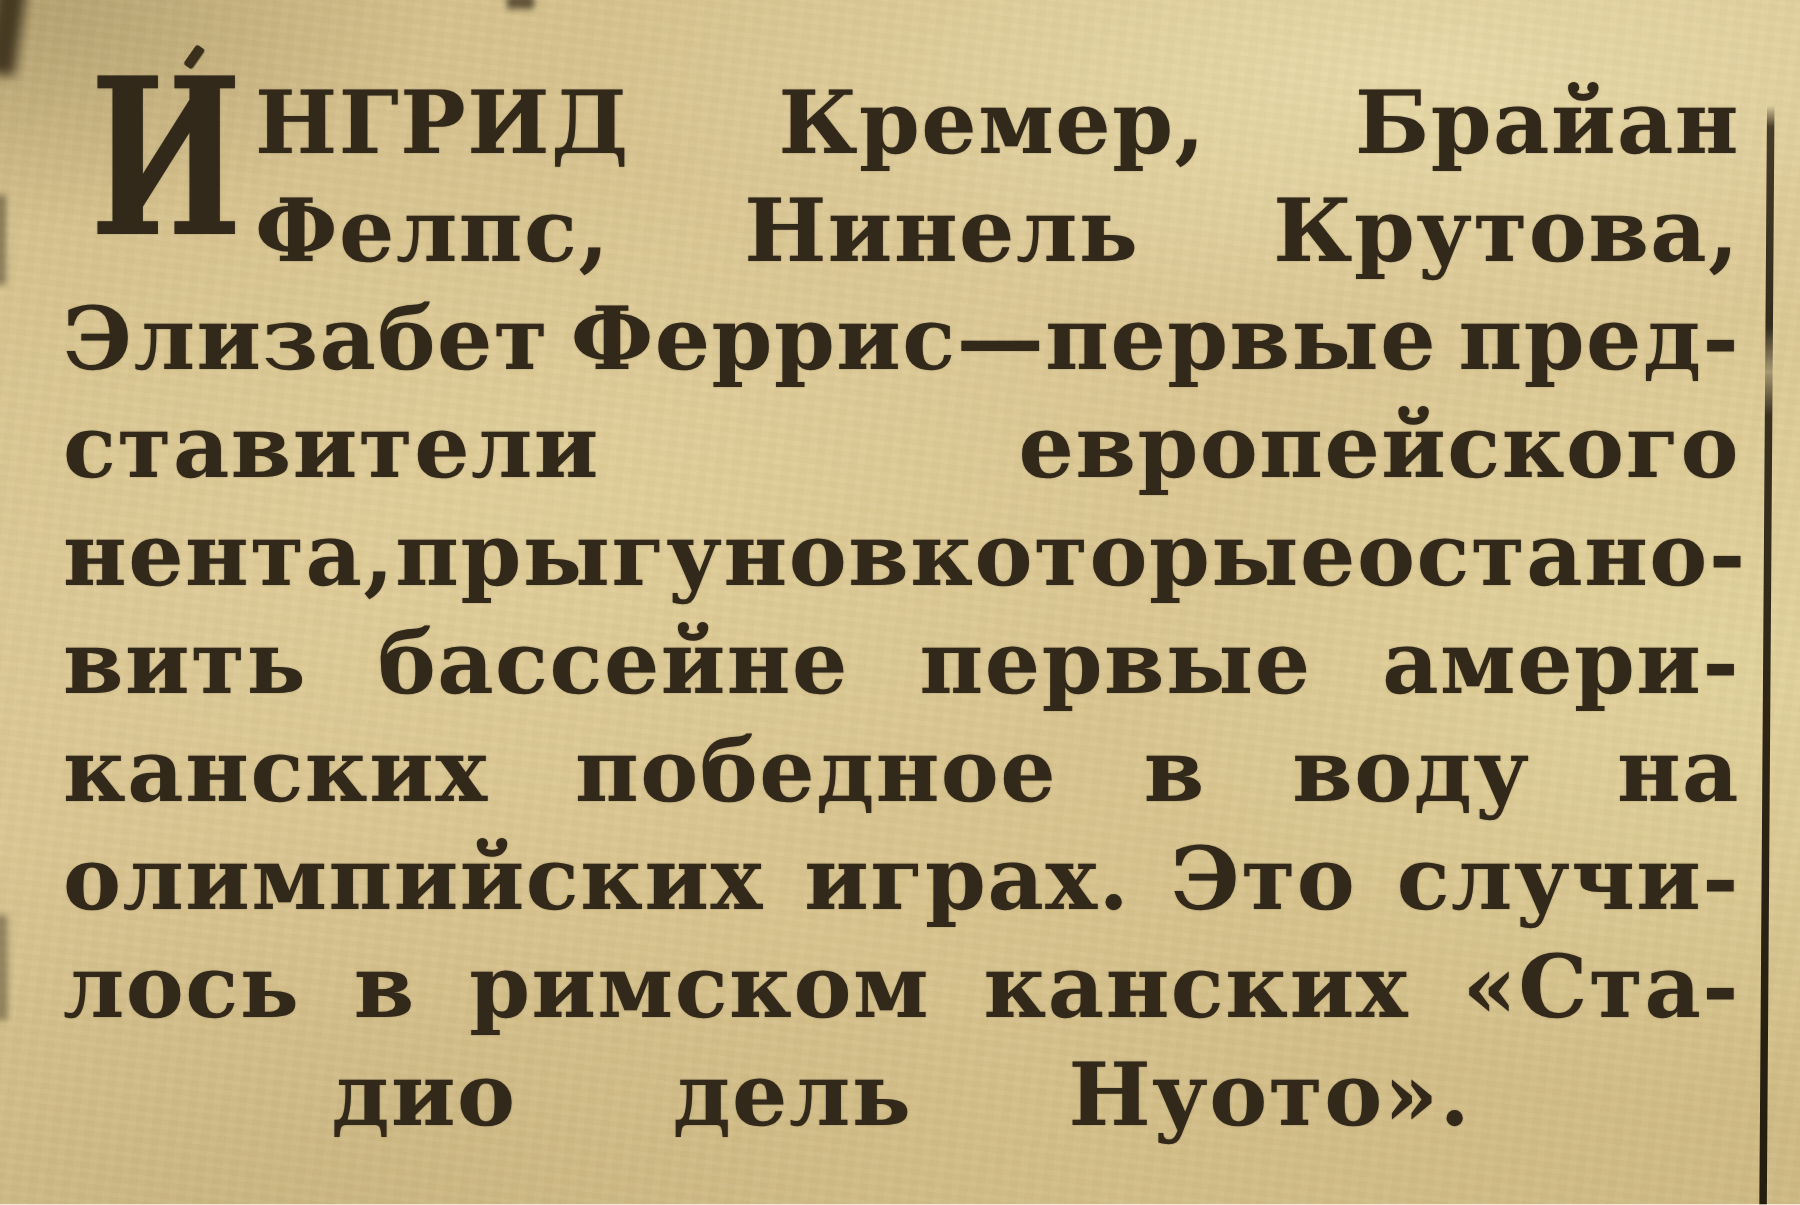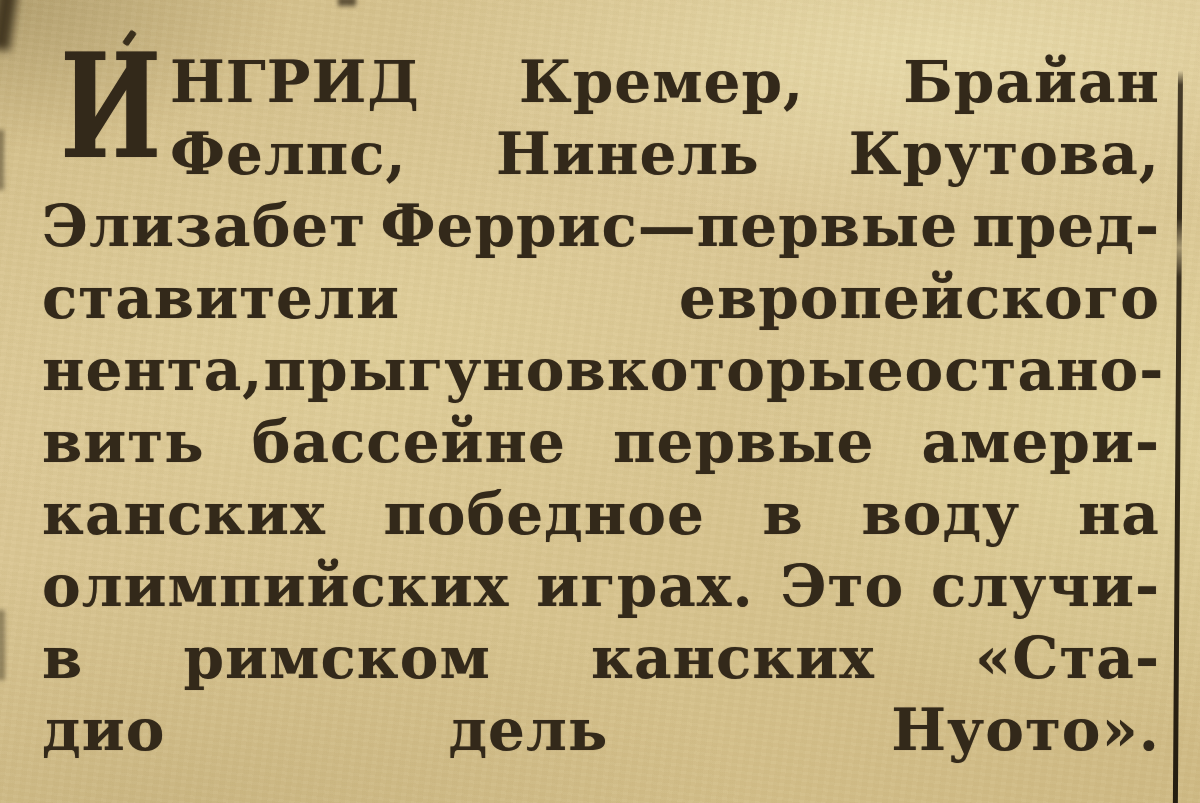--- a/index.html
+++ b/index.html
@@ -21,21 +21,21 @@
       repeating-linear-gradient(97deg, rgba(255,255,255,0.022) 0 5px, rgba(90,75,40,0.020) 5px 11px);
   }
   .text{
     position:absolute;left:42px;top:46px;width:1118px;
     font-weight:700;font-size:58px;line-height:72px;letter-spacing:1px;
     color:var(--ink,#33291a);
     text-shadow:0 0 1px rgba(51,41,26,0.45);
   }
   .line{display:flex;justify-content:space-between;height:72px;white-space:nowrap;}
   .line.indent{padding-left:128px;}
-  .line.last{justify-content:space-between;column-gap:104px;}
+  .line.last{justify-content:center;column-gap:104px;}
   .word{display:inline-block;}
   .dropcap{
     position:absolute;left:60px;top:34px;
     font-weight:700;font-size:145px;line-height:1;letter-spacing:0;
     color:var(--ink,#33291a);
     transform:scaleX(0.74);transform-origin:top left;
     text-shadow:0 0 1px rgba(51,41,26,0.5);
   }
   .rule{
     position:absolute;left:1178px;top:70px;width:5px;height:740px;border-radius:2px;
@@ -107,20 +107,21 @@
         <span class="word">воду</span>
         <span class="word">на</span>
       </div>
       <div class="line">
         <span class="word">олимпийских</span>
         <span class="word">играх.</span>
         <span class="word">Это</span>
         <span class="word">случи-</span>
       </div>
       <div class="line">
+        <span class="word">лось</span>
         <span class="word">в</span>
         <span class="word">римском</span>
         <span class="word">канских</span>
         <span class="word">«Ста-</span>
       </div>
       <div class="line last">
         <span class="word">дио</span>
         <span class="word">дель</span>
         <span class="word">Нуото».</span>
       </div>

